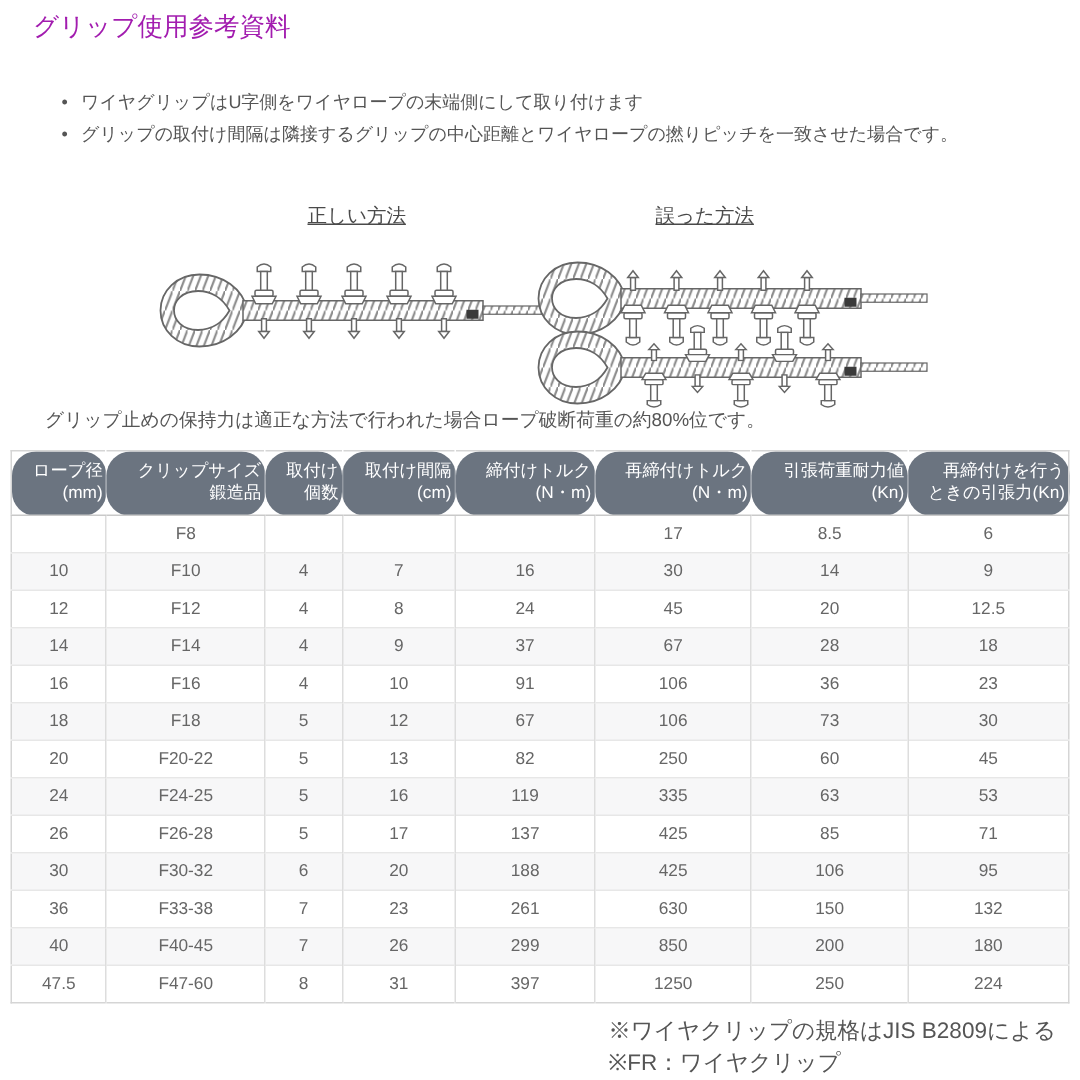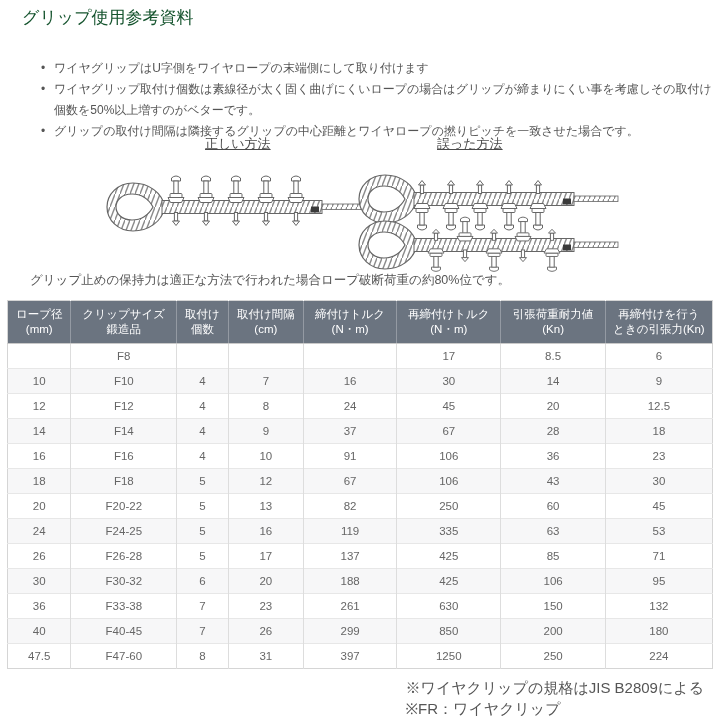--- a/index.html
+++ b/index.html
@@ -7,21 +7,21 @@
     margin: 0; padding: 0;
     width: 720px; height: 720px;
     background: #ffffff;
     font-family: "Liberation Sans", sans-serif;
     color: var(--text, #555555);
     position: relative;
     overflow: hidden;
   }
   .page-title {
     position: absolute; left: 22px; top: 6px;
-    font-size: 17px; font-weight: 400; color: #14532d;
+    font-size: 17px; font-weight: 400; color: #a21caf;
     margin: 0;
   }
   ul.bullets {
     position: absolute; left: 24px; top: 42px; width: 678px;
     margin: 16px; padding: 0; list-style: none;
   }
   ul.bullets li {
     font-size: 12px; line-height: 21px; color: var(--text, #555555);
     padding-left: 14px; position: relative;
   }
@@ -53,23 +53,24 @@
     border: 1px solid #d5d5d5;
   }
   table.spec th {
     background: var(--header-bg, #6b7480);
     color: var(--header-text, #ffffff);
     font-weight: 400;
     font-size: 11.5px;
     line-height: 15px;
     padding: 6px 2px;
     white-space: pre-line;
-    text-align: center;
+    text-align: right;
     border-left: 1px solid rgba(255,255,255,0.28);
     border-bottom: 1px solid #c9c9c9;
+    border-radius: 16px;
   }
   table.spec th:first-child { border-left: none; }
   table.spec td {
     font-size: 11.5px;
     color: #666666;
     text-align: center;
     height: 25px;
     padding: 0 2px;
     border-left: 1px solid var(--border, #dddddd);
     border-top: 1px solid #e7e7e7;
@@ -84,21 +85,20 @@
     color: var(--text, #555555);
   }
 </style>
 </head>
 <body>
 
 <h1 class="page-title">グリップ使用参考資料</h1>
 
 <ul class="bullets" id="bullets">
     <li>ワイヤグリップはU字側をワイヤロープの末端側にして取り付けます</li>
-    <li>ワイヤグリップ取付け個数は素線径が太く固く曲げにくいロープの場合はグリップが締まりにくい事を考慮しその取付け個数を50%以上増すのがベターです。</li>
     <li>グリップの取付け間隔は隣接するグリップの中心距離とワイヤロープの撚りピッチを一致させた場合です。</li>
   </ul>
 
 <span class="diagram-label label-correct">正しい方法</span>
 <span class="diagram-label label-wrong">誤った方法</span>
 
 <svg class="diagram-svg" viewBox="0 0 540 115" xmlns="http://www.w3.org/2000/svg">
   <defs>
     <pattern id="hatch" patternUnits="userSpaceOnUse" width="5" height="13">
       <rect width="5" height="13" fill="#ffffff"></rect>
@@ -238,21 +238,21 @@
         <td>36</td>
         <td>23</td>
       </tr>
       <tr>
         <td>18</td>
         <td>F18</td>
         <td>5</td>
         <td>12</td>
         <td>67</td>
         <td>106</td>
-        <td>43</td>
+        <td>73</td>
         <td>30</td>
       </tr>
       <tr>
         <td>20</td>
         <td>F20-22</td>
         <td>5</td>
         <td>13</td>
         <td>82</td>
         <td>250</td>
         <td>60</td>

